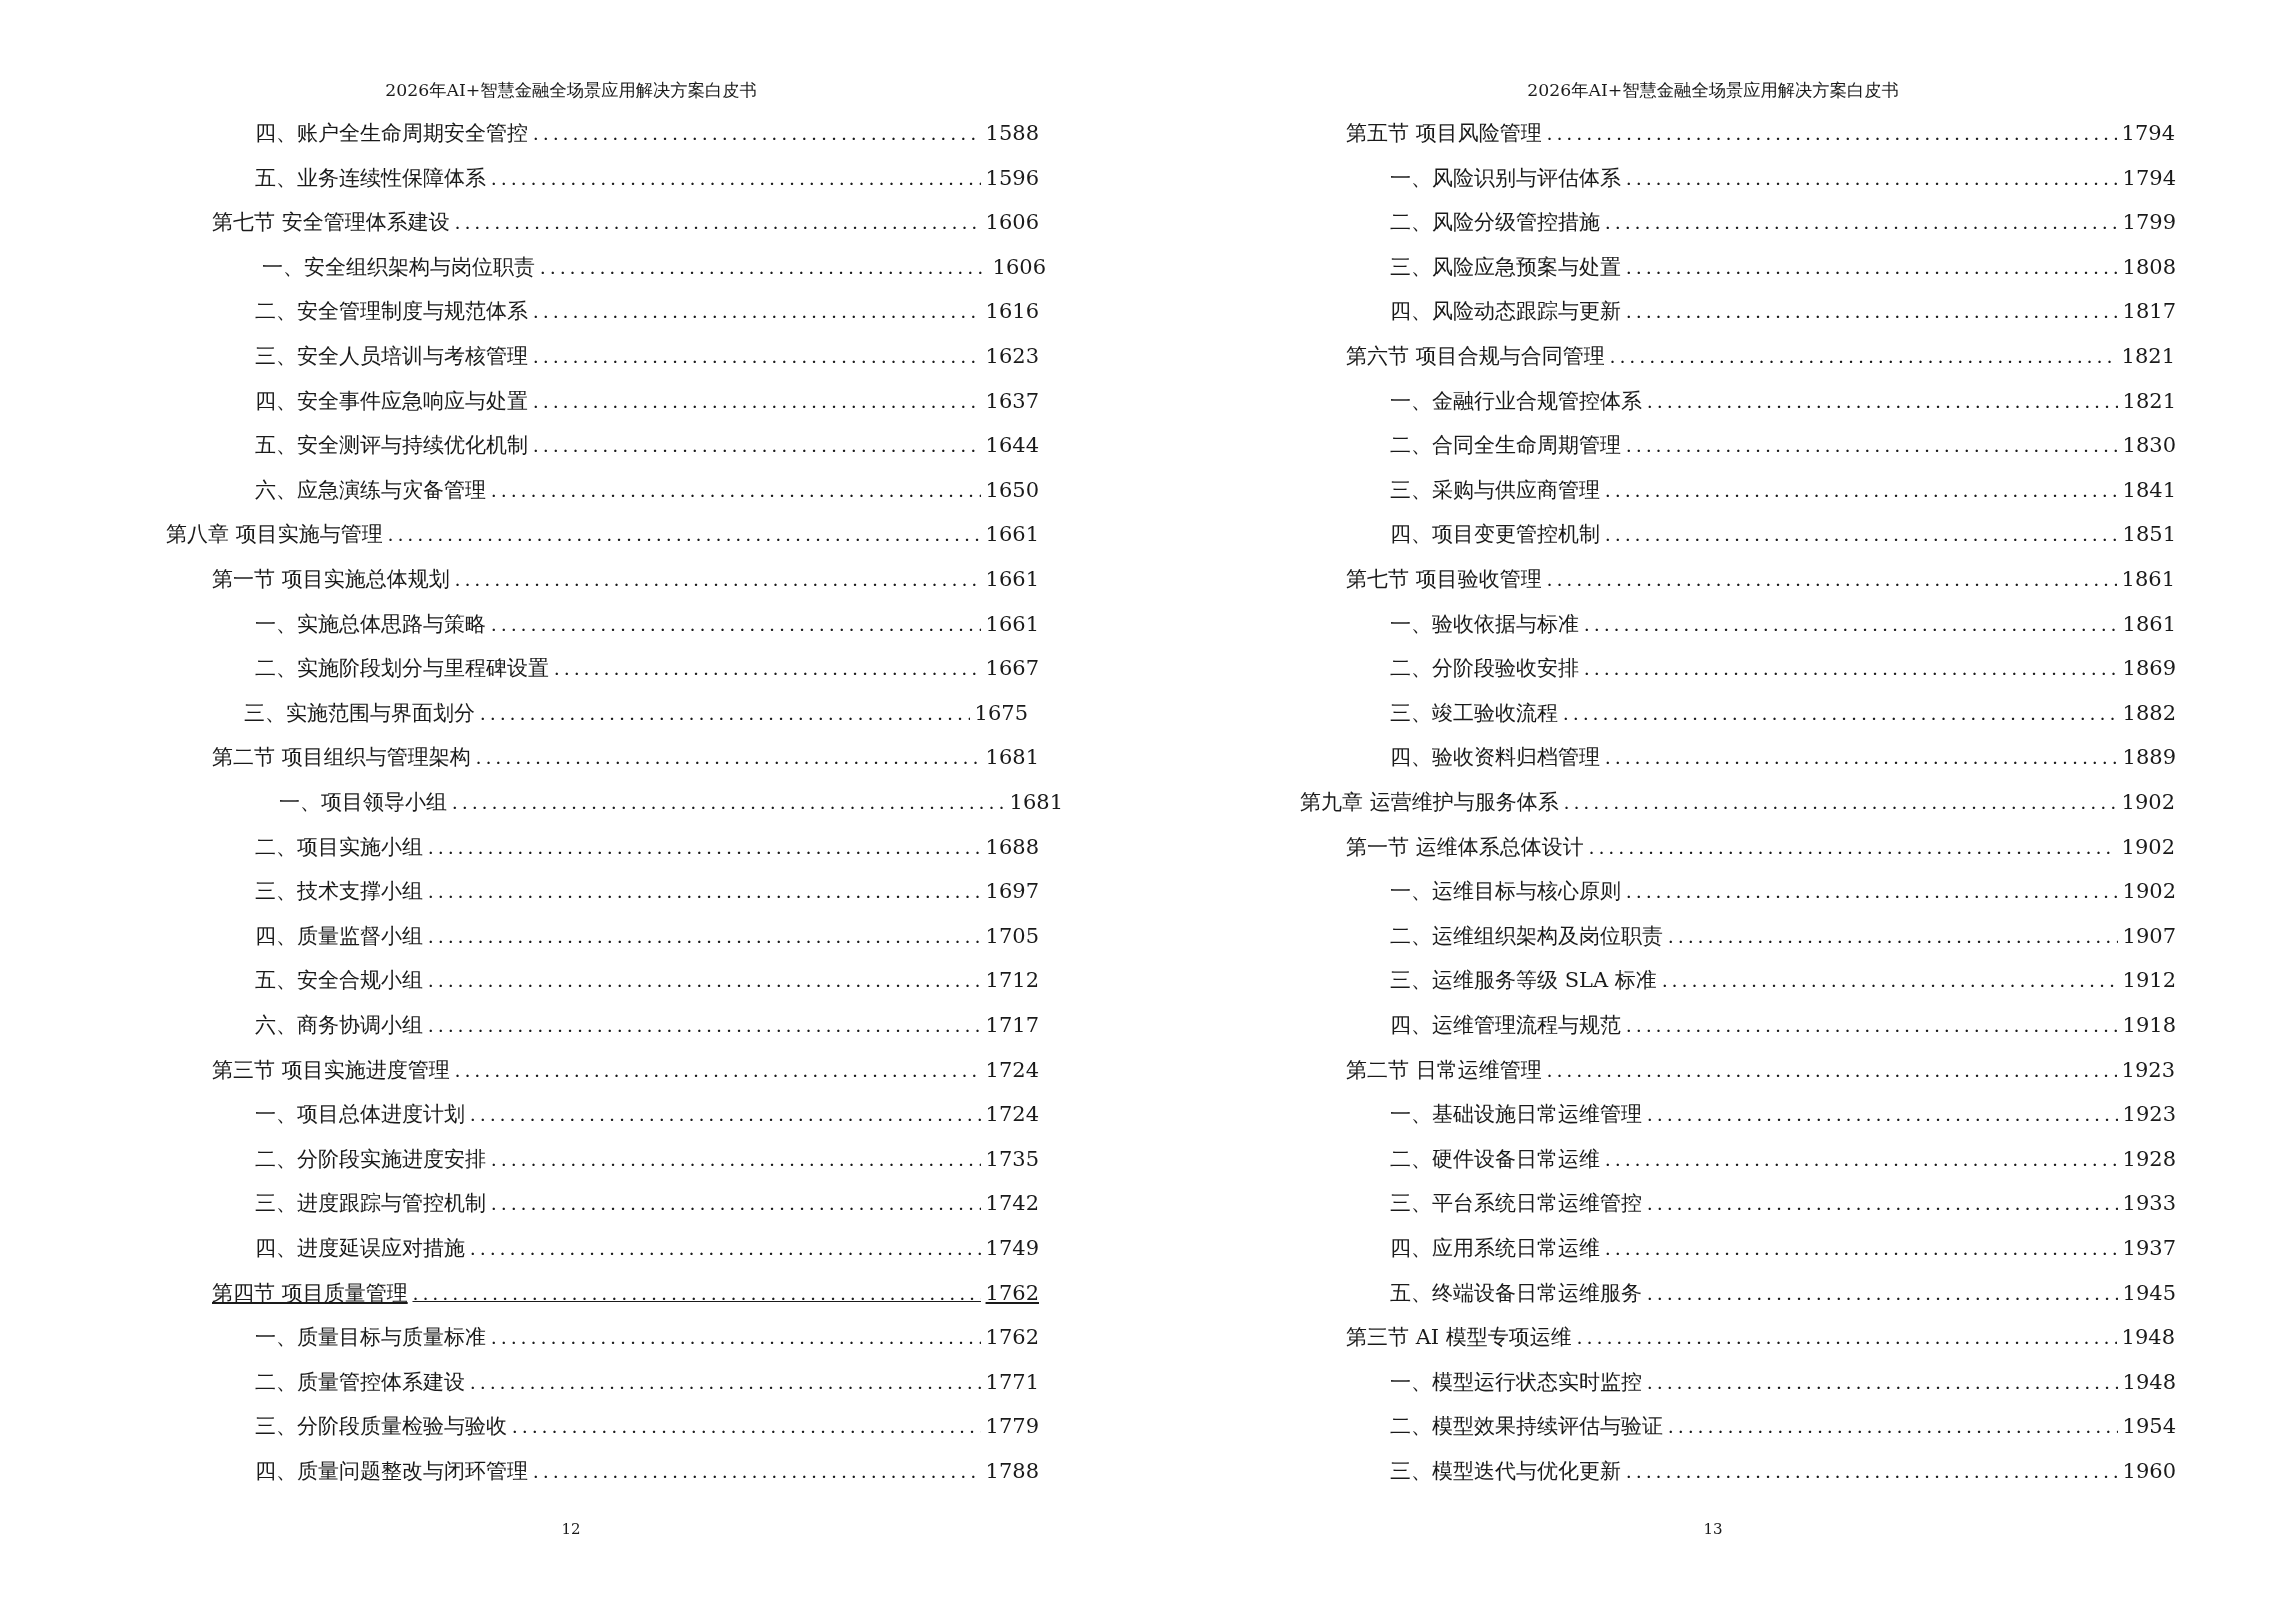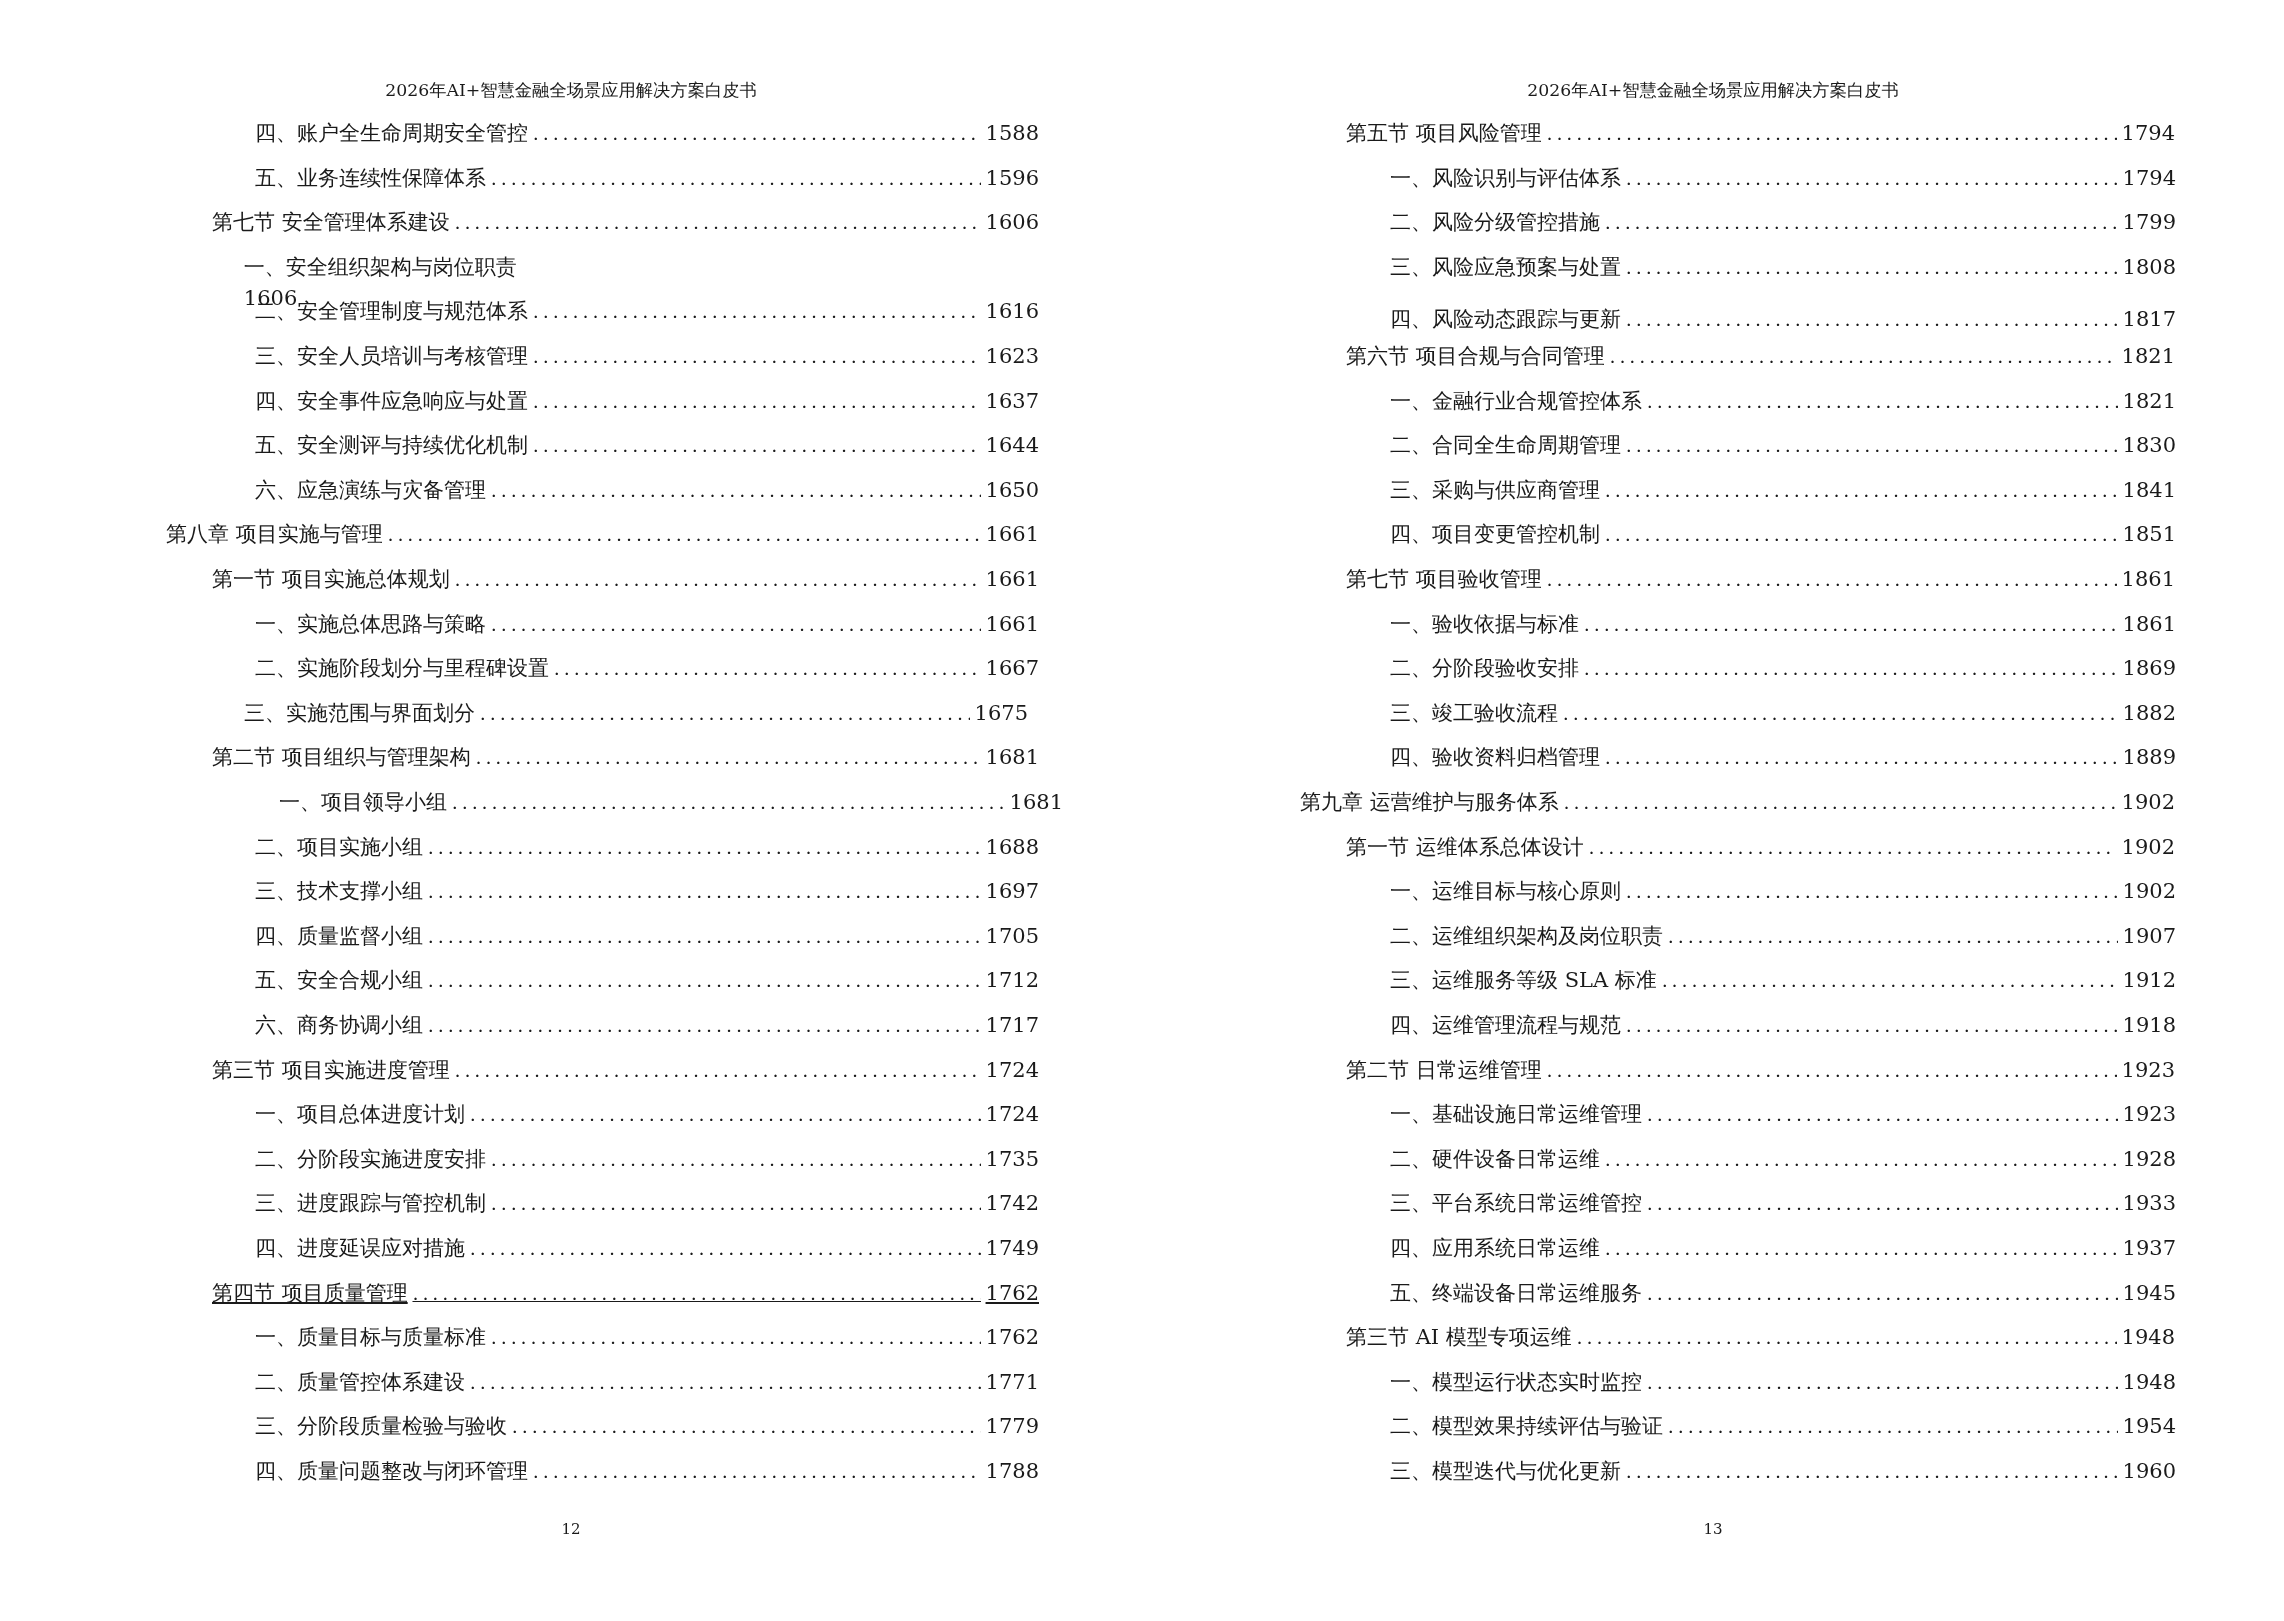--- a/index.html
+++ b/index.html
@@ -47,21 +47,21 @@
       <li class="toc-row level-3" style="top: 45px; left: 255px; width: 784px;">
         <span class="label">五、业务连续性保障体系</span>
         <span class="leader"></span>
         <span class="pg">1596</span>
       </li>
       <li class="toc-row level-2" style="top: 89px; left: 212px; width: 827px;">
         <span class="label">第七节  安全管理体系建设</span>
         <span class="leader"></span>
         <span class="pg">1606</span>
       </li>
-      <li class="toc-row level-3" style="top: 134px; left: 239px; width: 784px; flex-direction: column;">
+      <li class="toc-row level-3" style="top: 134px; left: 262px; width: 784px;">
         <span class="label">一、安全组织架构与岗位职责</span>
         <span class="leader"></span>
         <span class="pg">1606</span>
       </li>
       <li class="toc-row level-3" style="top: 178px; left: 255px; width: 784px;">
         <span class="label">二、安全管理制度与规范体系</span>
         <span class="leader"></span>
         <span class="pg">1616</span>
       </li>
       <li class="toc-row level-3" style="top: 223px; left: 255px; width: 784px;">
@@ -214,21 +214,21 @@
       <li class="toc-row level-3" style="top: 89px; left: 248px; width: 786px;">
         <span class="label">二、风险分级管控措施</span>
         <span class="leader"></span>
         <span class="pg">1799</span>
       </li>
       <li class="toc-row level-3" style="top: 134px; left: 248px; width: 786px;">
         <span class="label">三、风险应急预案与处置</span>
         <span class="leader"></span>
         <span class="pg">1808</span>
       </li>
-      <li class="toc-row level-3" style="top: 186px; left: 248px; width: 786px; align-items: center;">
+      <li class="toc-row level-3" style="top: 178px; left: 248px; width: 786px; align-items: center;">
         <span class="label">四、风险动态跟踪与更新</span>
         <span class="leader"></span>
         <span class="pg">1817</span>
       </li>
       <li class="toc-row level-2" style="top: 223px; left: 204px; width: 829px;">
         <span class="label">第六节  项目合规与合同管理</span>
         <span class="leader"></span>
         <span class="pg">1821</span>
       </li>
       <li class="toc-row level-3" style="top: 268px; left: 248px; width: 786px;">

